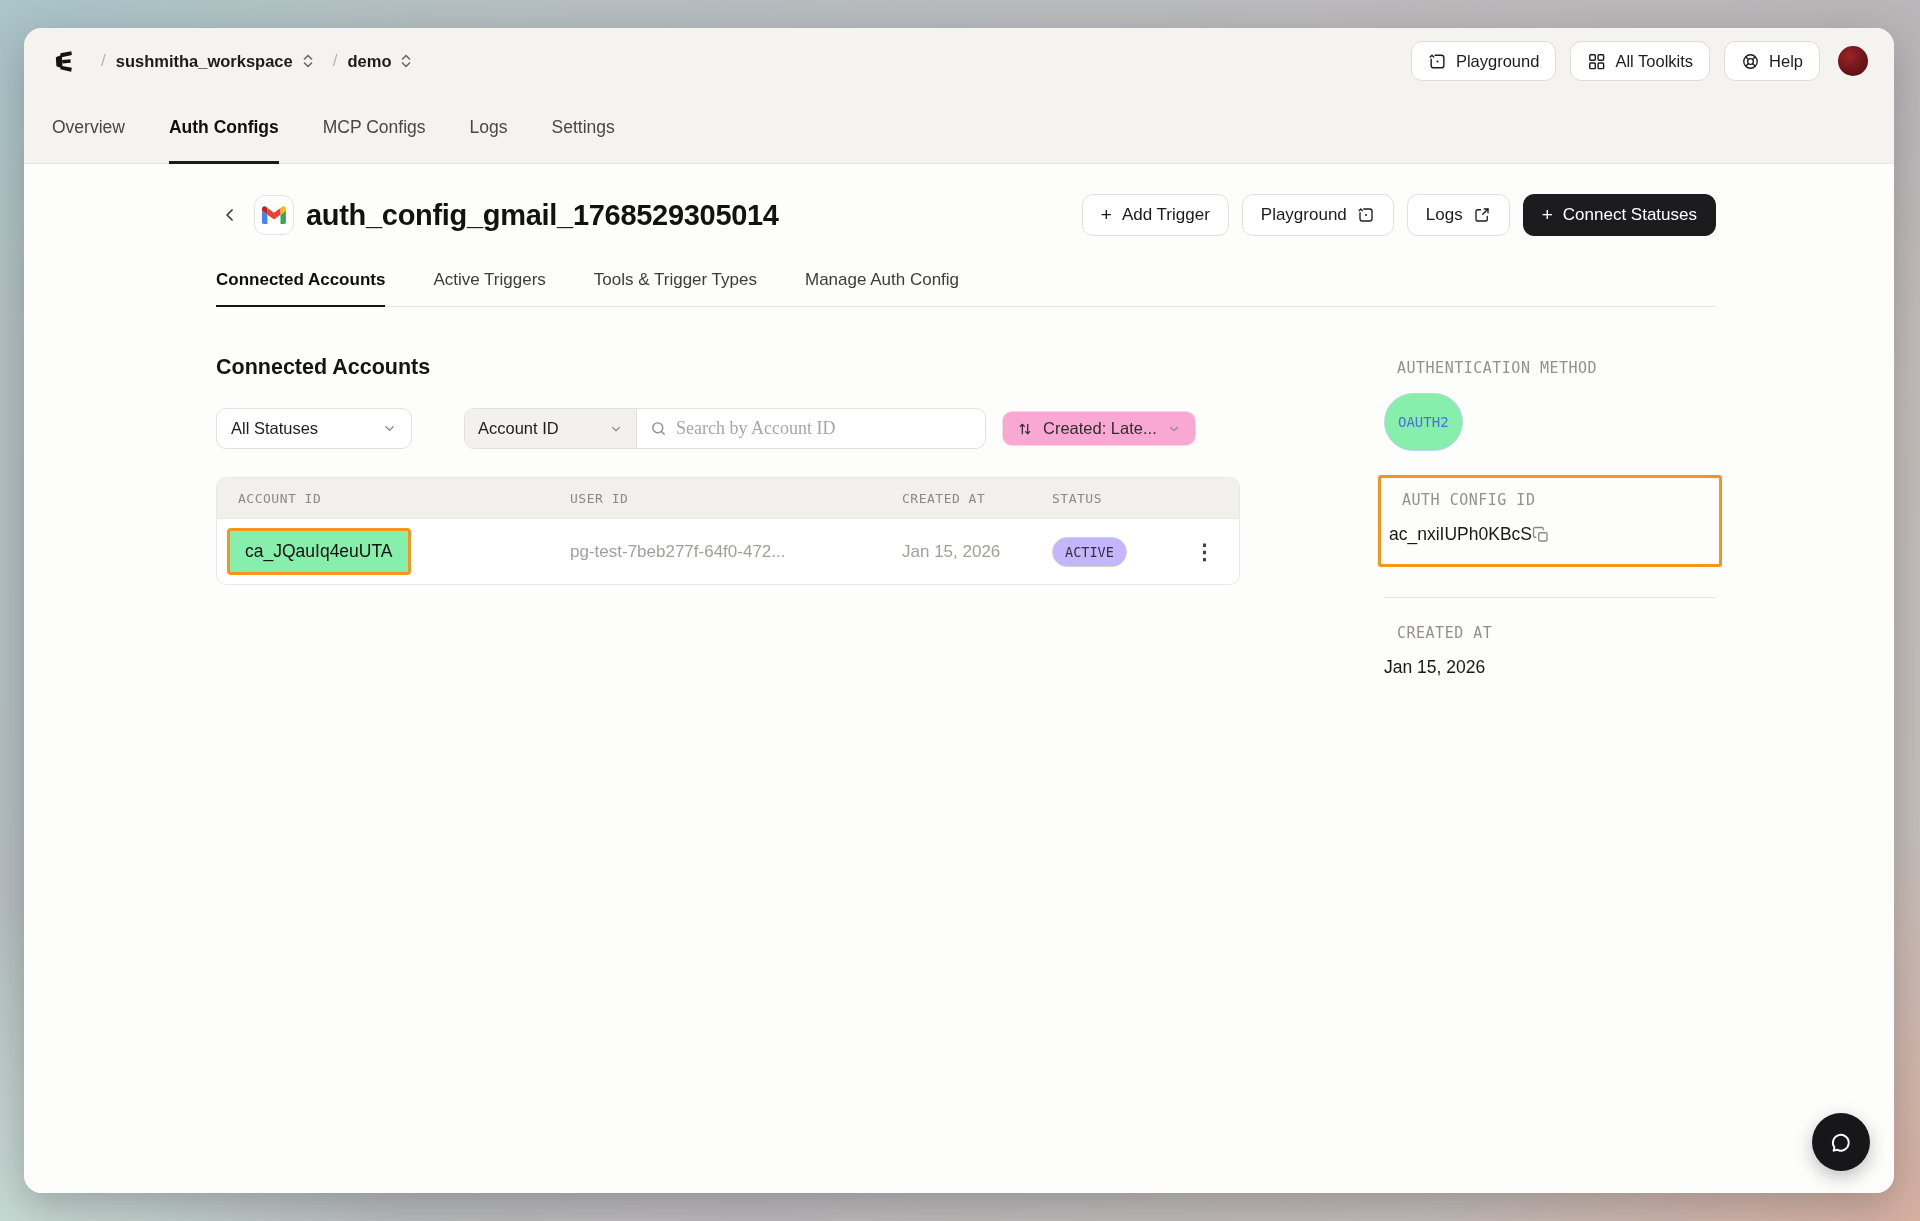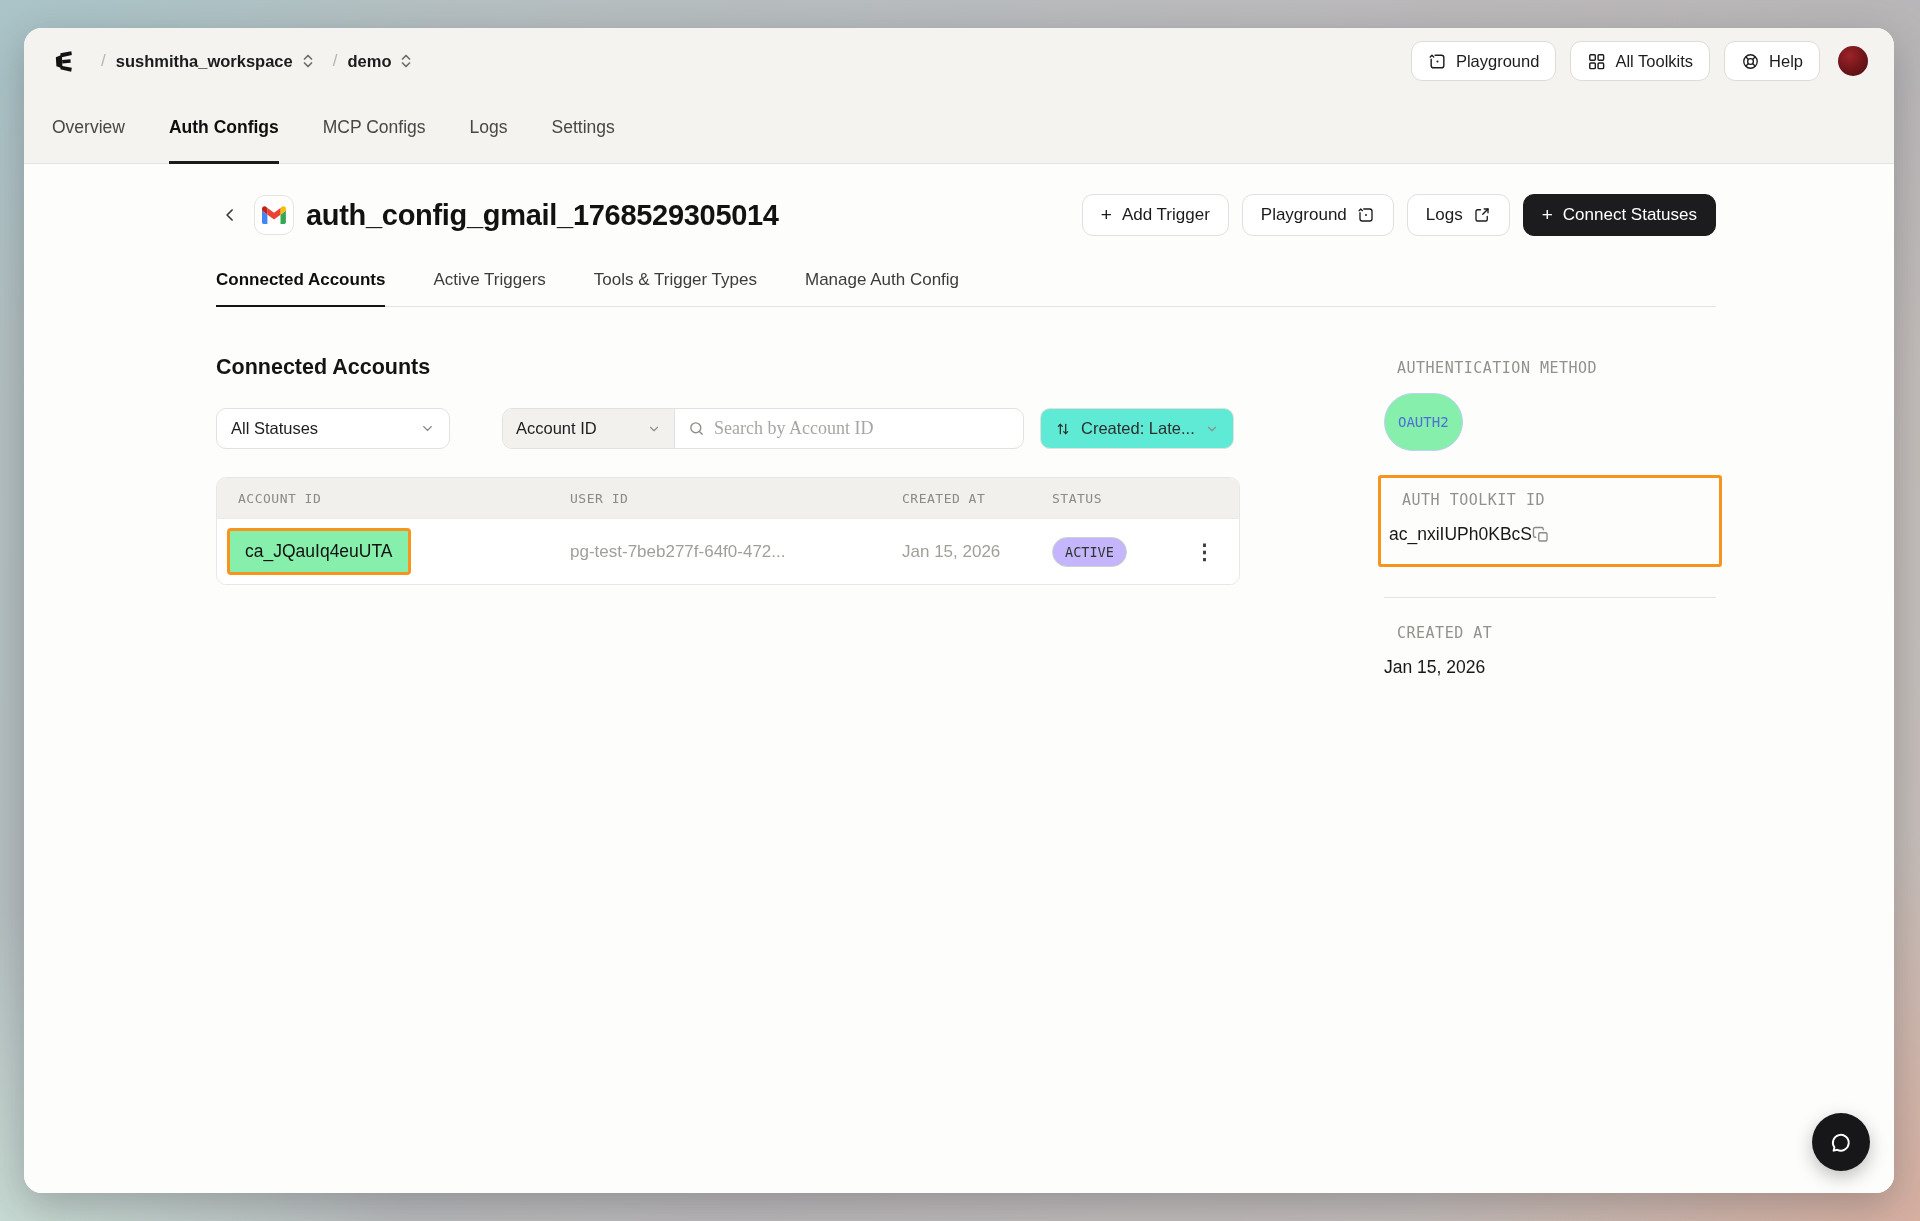--- a/index.html
+++ b/index.html
@@ -56,27 +56,27 @@
   .abtn .plus { font-size:19px; font-weight:400; }
   .abtn.primary { background:#1c1c1e; border-color:#1c1c1e; color:#fff; }
   .subtabs { margin-top:34px; display:flex; gap:48px; border-bottom:1px solid #e5e3df; font-size:17px; }
   .subtab { padding-bottom:15px; color:#3c3c3c; border-bottom:2.5px solid transparent; margin-bottom:-1px; cursor:pointer; }
   .subtab.active { color:#0e0e0e; font-weight:700; border-bottom-color:#141414; }
   .main { display:flex; margin-top:48px; }
   .left-col { width:1024px; flex:0 0 auto; }
   h2 { font-size:21.5px; font-weight:700; color:#141414; }
   
   .filters { margin-top:28px; display:flex; align-items:center; }
-  .select-status { width:234px; height:41px; background:#fff; border:1px solid #e3e1dd; border-radius:10px; display:flex; align-items:center; justify-content:space-between; padding:0 14px; font-size:16.5px; font-weight:500; cursor:pointer; }
+  .select-status { width:196px; height:41px; background:#fff; border:1px solid #e3e1dd; border-radius:10px; display:flex; align-items:center; justify-content:space-between; padding:0 14px; font-size:16.5px; font-weight:500; cursor:pointer; }
   .searchbox { margin-left:52px; width:522px; height:41px; display:flex; background:#fff; border:1px solid #e3e1dd; border-radius:10px; overflow:hidden; }
   .search-cat { background:#f2f1ed; border-right:1px solid #e3e1dd; display:flex; align-items:center; gap:10px; padding:0 13px; font-size:16.5px; font-weight:500; min-width:172px; justify-content:space-between; cursor:pointer; }
   .search-field { flex:1; display:flex; align-items:center; gap:9px; padding:0 13px; color:#93918d; }
   .search-field input { border:none; outline:none; flex:1; font-size:18px; font-family:Liberation Serif, serif; color:#333; background:transparent; }
   .search-field input::placeholder { color:#a8a6a2; }
-  .sortbtn { margin-left:16px; height:41px; display:inline-flex; align-items:center; gap:10px; padding:0 14px; background:#5eead4; border:1px solid #e3e1dd; border-radius:10px; font-size:16.5px; color:#2e2e2e; cursor:pointer; }
+  .sortbtn { margin-left:16px; height:35px; display:inline-flex; align-items:center; gap:10px; padding:0 14px; background:#f9a8d4; border:1px solid #e3e1dd; border-radius:10px; font-size:16.5px; color:#2e2e2e; cursor:pointer; }
   
   .table { margin-top:28px; width:1024px; border:1px solid #e9e7e3; border-radius:10px; overflow:hidden; background:#fff; }
   .thead, .trow { display:grid; grid-template-columns:332px 332px 150px 150px 1fr; align-items:center; }
   .thead { background:#f1f0ec; height:40px; font-family:"DejaVu Sans Mono", monospace; font-size:13px; color:#8b8a85; letter-spacing:.5px; }
   .thead > div { padding-left:21px; }
   .trow { height:66px; background:#fff; border-top:1px solid #edebe7; }
   .cell { padding-left:21px; font-size:17px; }
   .cell.dim { color:#a09f9a; }
   .acct-cell { padding-left:10px; }
   .hl-box { display:inline-block; border:3px solid #F7941E; border-radius:4px; background:#86efac; padding:10px 15px; font-size:17.5px; font-weight:500; color:#111; }
@@ -293,21 +293,21 @@
           </div>
         </div>
 
         <div class="right-col">
           <div class="dlabel">AUTHENTICATION METHOD</div>
           <div>
             <span class="badge oauth">OAUTH2</span>
           </div>
 
           <div class="orange-box">
-            <div class="dlabel">AUTH TOOLKIT ID</div>
+            <div class="dlabel">AUTH CONFIG ID</div>
             <div class="dvalue-row">
               <span class="dvalue">ac_nxiIUPh0KBcS</span>
               <span class="copy-btn">
                 <svg width="18" height="18" viewBox="0 0 24 24" fill="none" stroke="#8b8a86" stroke-width="1.8" stroke-linecap="round" stroke-linejoin="round">
                   <rect x="9" y="9" width="11" height="11" rx="2"></rect>
                   <path d="M5 15H4a2 2 0 0 1-2-2V4a2 2 0 0 1 2-2h9a2 2 0 0 1 2 2v1"></path>
                 </svg>
               </span>
             </div>
           </div>

